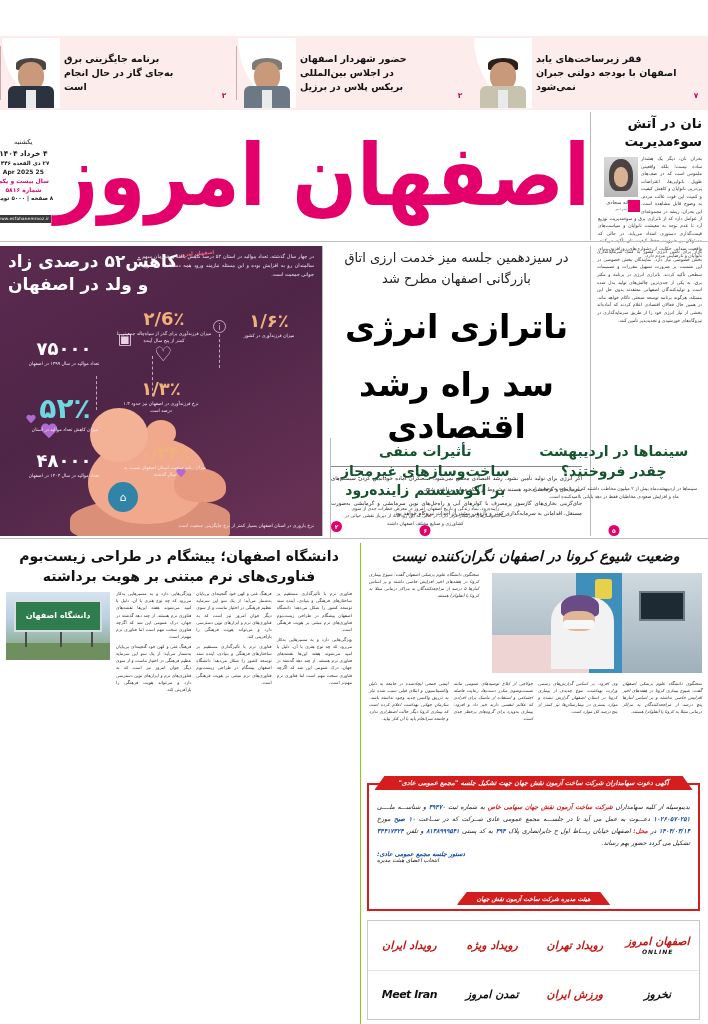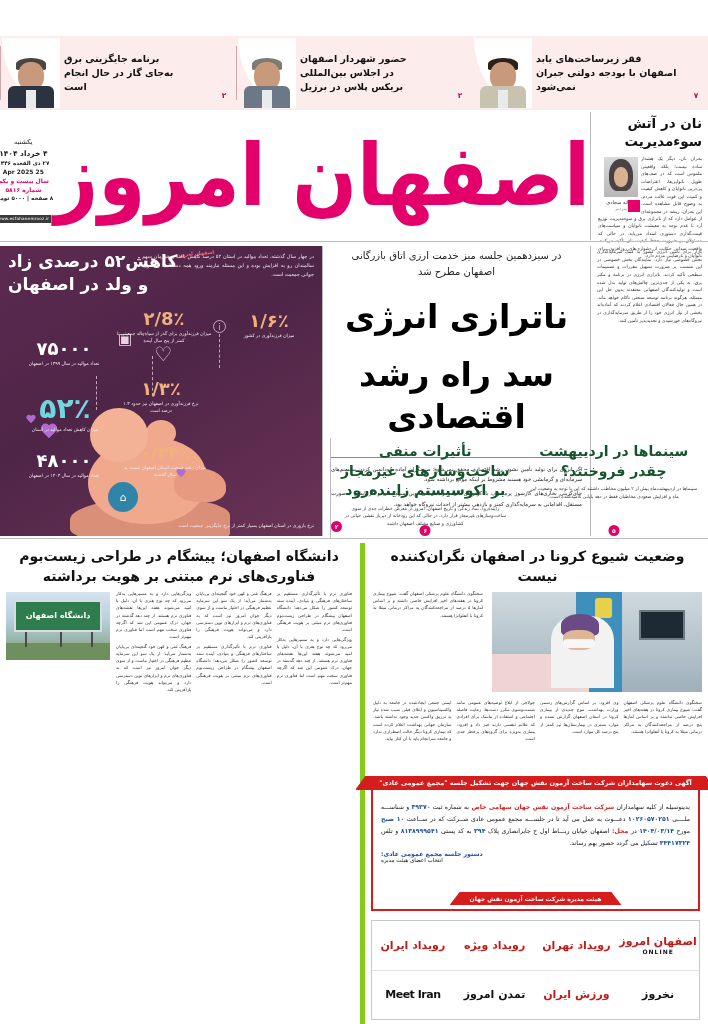--- a/index.html
+++ b/index.html
@@ -155,21 +155,21 @@
     font-size: 4.5px; line-height: 1.7; color: #333; text-align: justify;
   }
   
   .mb-center {
     flex: 1 1 auto;
     padding: 2px 8px 0 8px;
     position: relative;
     border-left: 1px solid #bbb;
   }
   .lead-kicker {
-    font-size: 10px; color: #222; text-align: center;
+    font-size: 13px; color: #222; text-align: center;
     line-height: 1.6; padding: 0 4px;
   }
   .lead-title {
     margin-top: 16px;
     font-size: 33px; font-weight: bold; color: #000;
     text-align: center; line-height: 1.28; letter-spacing: -1px;
   }
   .lead-body {
     margin-top: 18px;
     font-size: 5.4px; line-height: 1.9; color: #222; text-align: justify;
@@ -281,22 +281,23 @@
     display: flex; align-items: center; justify-content: center;
   }
 
   
   .lower {
     position: absolute; top: 543px; right: 0; left: 0; bottom: 0;
     display: flex; flex-direction: row;
   }
   .lower-right {
     flex: 0 0 348px; padding: 4px 6px 0 8px;
-    border-left: 5px solid #84cc16;
-    position: relative;
+    border-left: 1px solid #84cc16;
+    position: relative;
+    font-style: italic;
   }
   .lower-left {
     flex: 1 1 auto; padding: 4px 8px 0 6px;
     position: relative;
   }
   .sec-title {
     font-size: 14px; font-weight: bold; color: #111;
     text-align: center; line-height: 1.4; letter-spacing: -0.3px;
     margin-bottom: 4px;
   }
@@ -519,21 +520,21 @@
       <div class="ig-dots" style="top:88px; right:102px; height:34px;"></div>
       <div class="ig-dots" style="top:110px; left:152px; height:40px;"></div>
       <div class="ig-dots" style="top:130px; left:96px; height:34px;"></div>
 
       <div class="ig-stat" style="top:64px; right:14px; width:78px;">
         <div class="num">۱/۶٪</div>
         <div class="cap">میزان فرزندآوری در کشور</div>
       </div>
 
       <div class="ig-stat" style="top:62px; right:110px; width:96px;">
-        <div class="num">۲/8٪</div>
+        <div class="num">۲/6٪</div>
         <div class="cap">میزان فرزندآوری برای گذر از سیاه‌چاله جمعیتی تا کمتر از پنج سال آینده</div>
       </div>
 
       <div class="ig-stat" style="top:132px; right:118px; width:86px;">
         <div class="num">۱/۳٪</div>
         <div class="cap">نرخ فرزندآوری در اصفهان نیز حدود ۱.۳ درصد است</div>
       </div>
 
       <div class="ig-stat" style="top:196px; right:112px; width:90px;">
         <div class="num">۰/۳۴٪</div>

